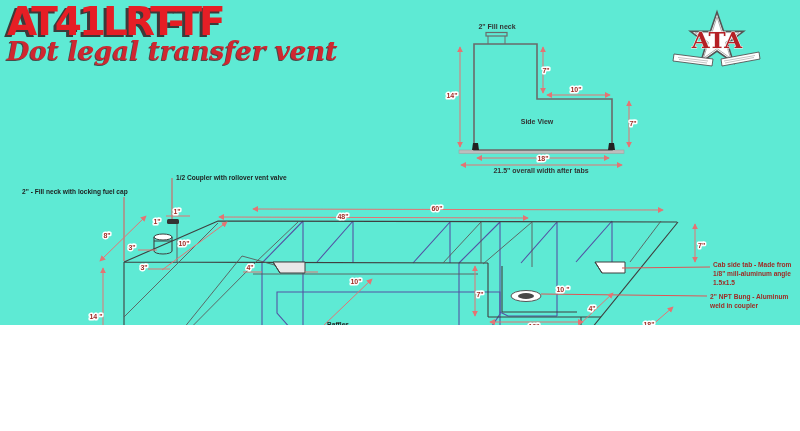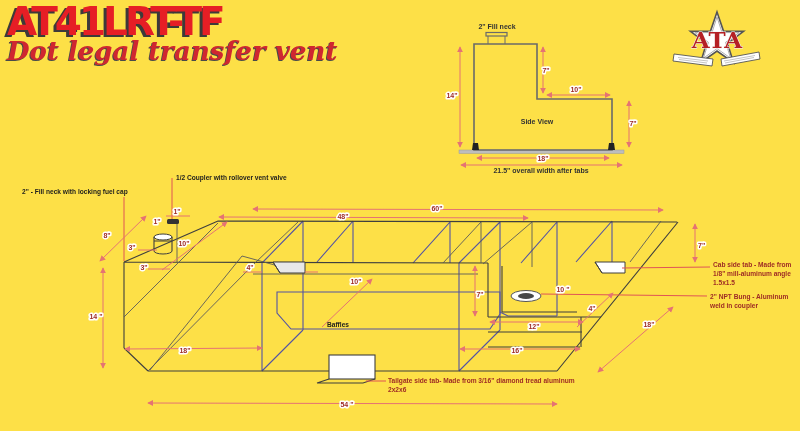--- a/index.html
+++ b/index.html
@@ -1,16 +1,16 @@
 <!DOCTYPE html>
 <html><head>
 <meta charset="utf-8">
 <style>
   html,body{margin:0;padding:0;background:#fff;}
-  #stage{position:relative;width:800px;height:431px;background:#fde047;overflow:hidden;
+  #stage{position:relative;width:800px;height:325px;background:#5eead4;overflow:hidden;
          font-family:"Liberation Sans",sans-serif;}
   
   #title-block{position:absolute;left:7px;top:2px;z-index:5;}
   #model-title{font-family:"DejaVu Sans",sans-serif;font-weight:bold;font-size:39px;
       line-height:40px;color:#e61e25;letter-spacing:-3px;margin:0;
       text-shadow:-3px 2px 0 #3d3a3a;transform:scaleY(1.02);}
   #tagline{font-family:"DejaVu Serif",serif;font-style:italic;font-weight:bold;
       font-size:26px;line-height:26px;color:#cf2730;margin-top:-4px;
       text-shadow:-1px 1px 0 #4a4a4a;}
   svg{position:absolute;left:0;top:0;}

